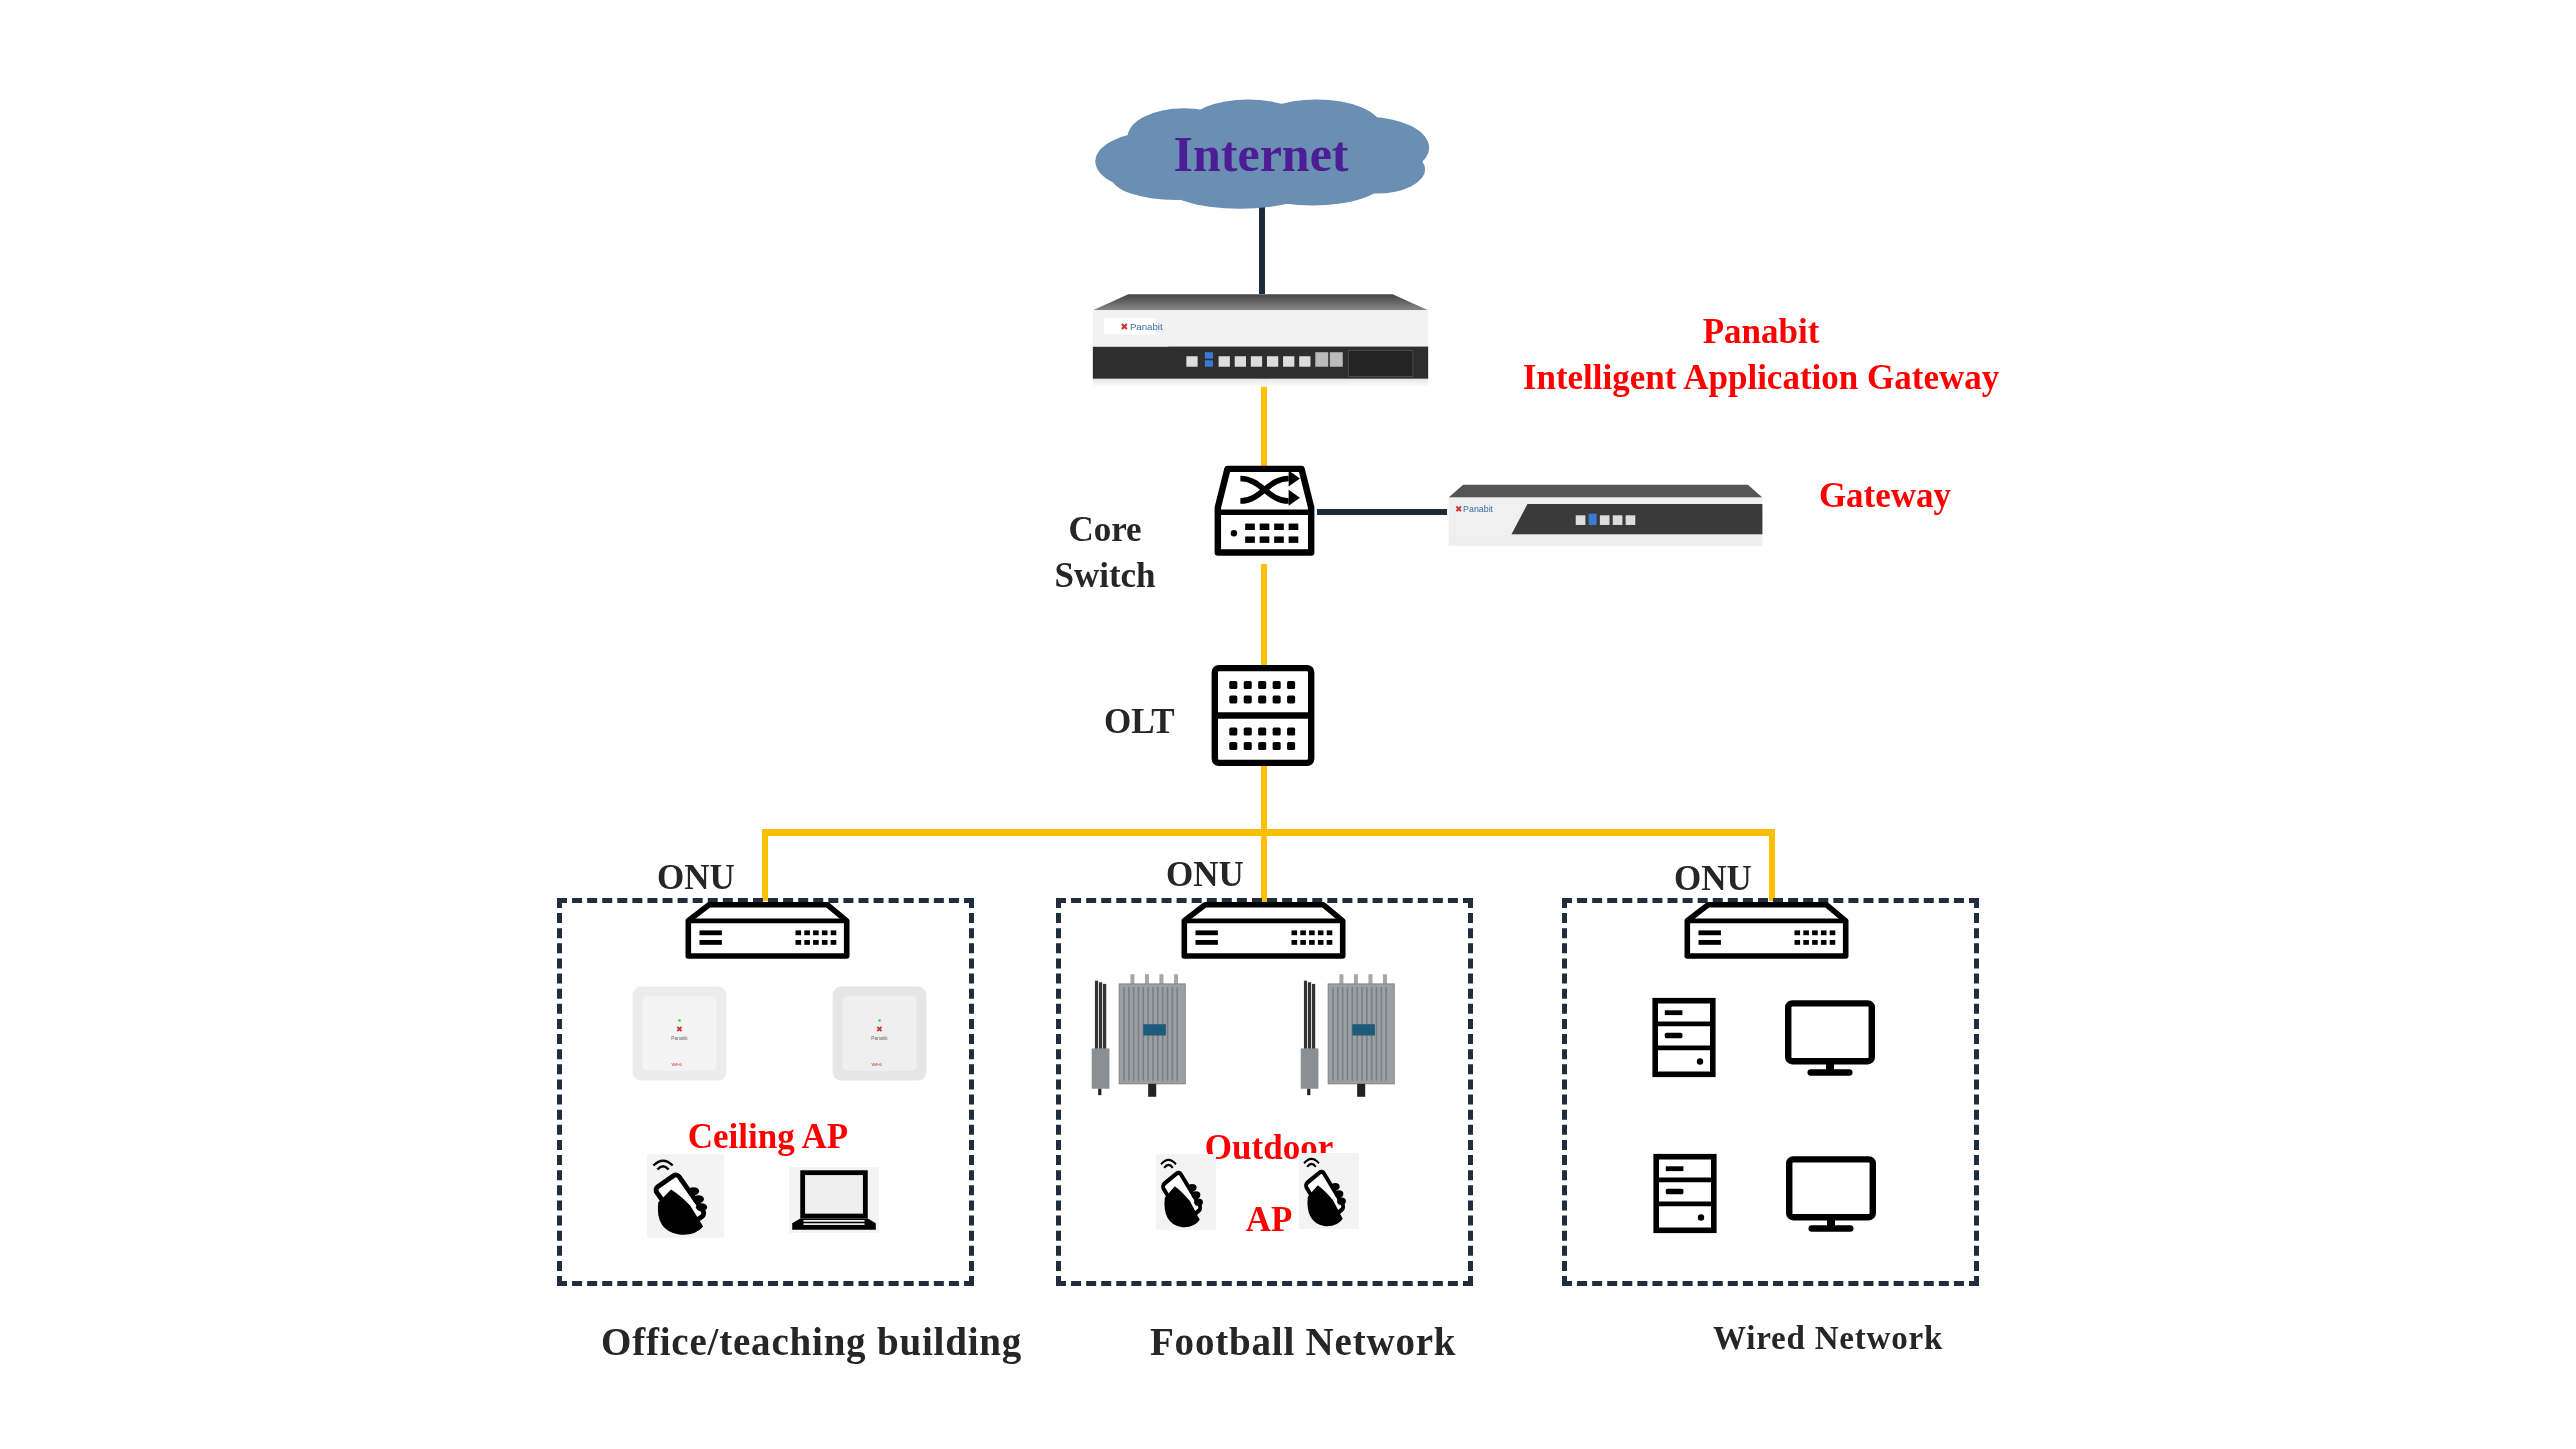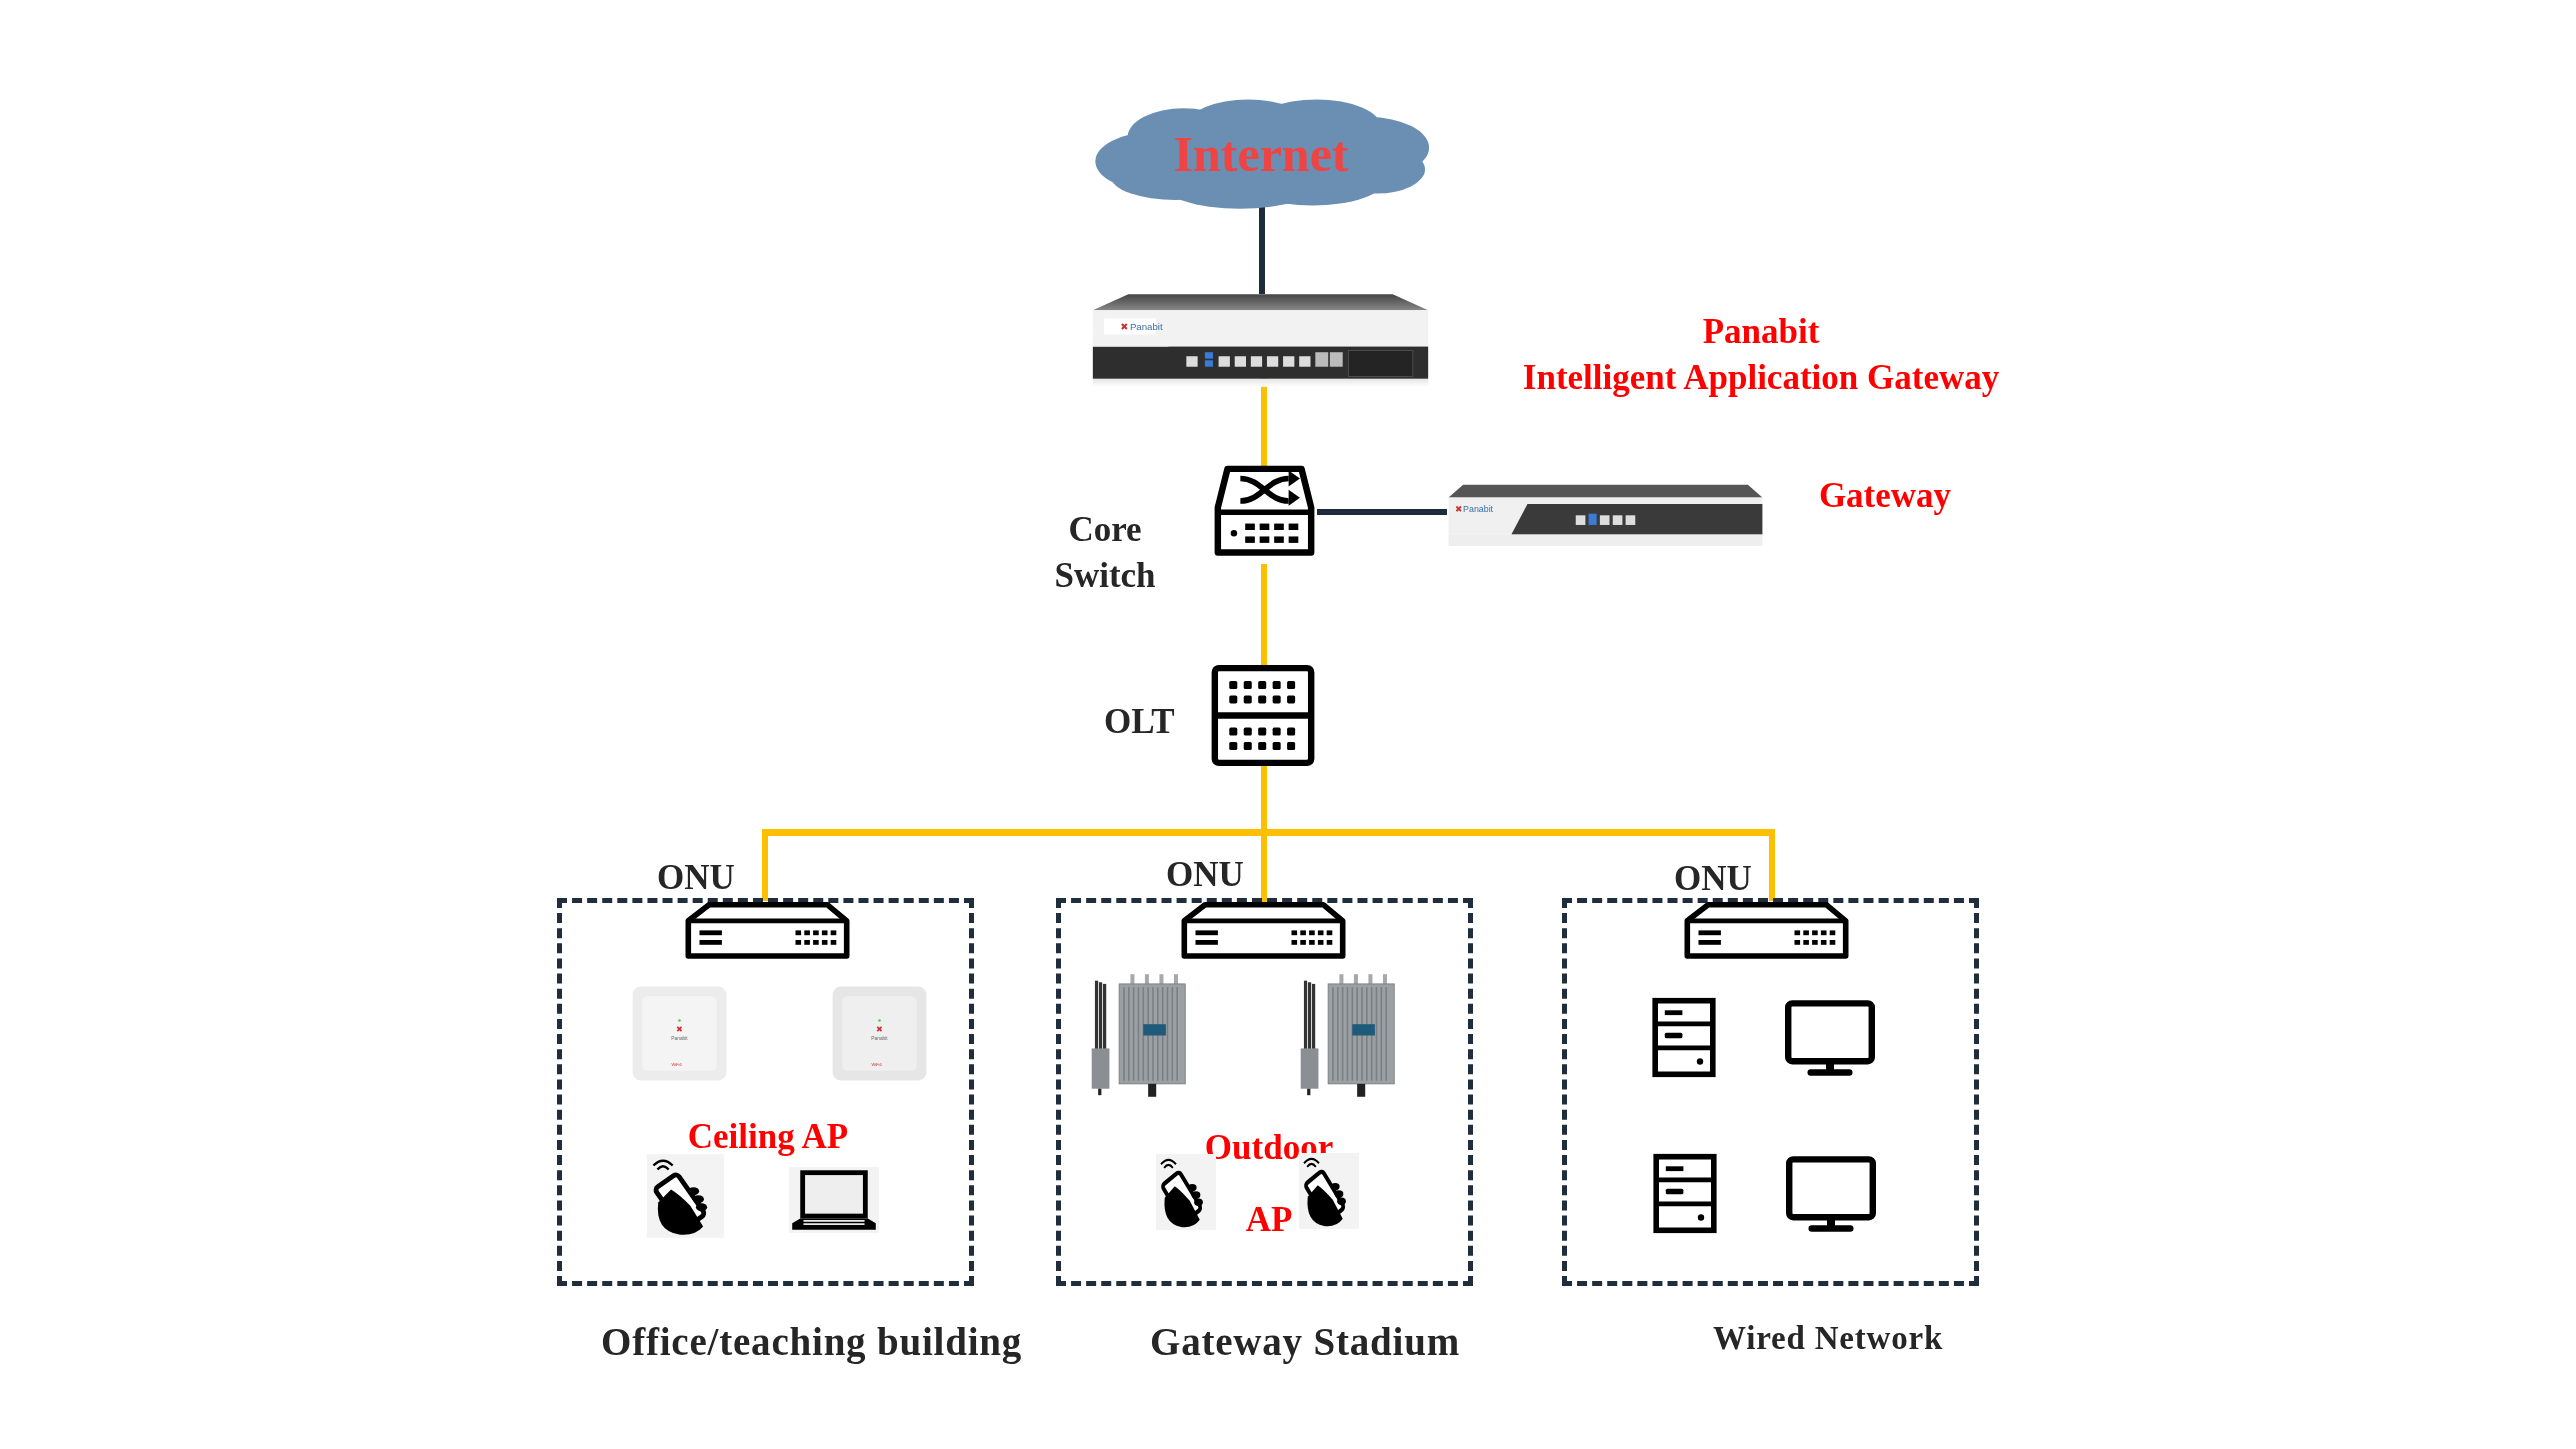--- a/index.html
+++ b/index.html
@@ -33,21 +33,21 @@
       <ellipse cx="200" cy="40" rx="75" ry="32"></ellipse>
       <ellipse cx="285" cy="42" rx="80" ry="34"></ellipse>
       <ellipse cx="350" cy="68" rx="75" ry="38"></ellipse>
       <ellipse cx="360" cy="95" rx="60" ry="30"></ellipse>
       <ellipse cx="280" cy="108" rx="90" ry="32"></ellipse>
       <ellipse cx="190" cy="110" rx="100" ry="34"></ellipse>
       <ellipse cx="110" cy="105" rx="80" ry="28"></ellipse>
       <ellipse cx="216" cy="78" rx="170" ry="48"></ellipse>
     </g>
   </svg>
-  <div class="lbl center" style="left:174px;top:36px;font-size:50px;color:#ef4444;">Internet</div>
+  <div class="lbl center" style="left:174px;top:36px;font-size:50px;color:#4c1d95;">Internet</div>
 </div>
 
 <div class="device" style="left:1088px;top:286px;width:345px;height:101px;">
   <svg width="345" height="101" viewBox="0 0 428 125">
     <defs>
       <linearGradient id="gtop" x1="0" y1="0" x2="0" y2="1">
           <stop offset="0" stop-color="#444"></stop>
           <stop offset="1" stop-color="#888"></stop>
         </linearGradient>
       <linearGradient id="grefl" x1="0" y1="0" x2="0" y2="1">
@@ -347,21 +347,21 @@
       </g>
     <rect x="24" y="28" width="34" height="62" rx="5" transform="rotate(-35 41 59)" fill="#fff" stroke="#000" stroke-width="6"></rect>
     <path d="M14 60 Q10 95 40 100 Q60 102 70 90 L54 64 Q40 50 30 44 Z" fill="#000"></path>
     <g fill="#000">
         <ellipse cx="58" cy="46" rx="7" ry="5"></ellipse>
         <ellipse cx="64" cy="56" rx="7" ry="5"></ellipse>
         <ellipse cx="68" cy="66" rx="7" ry="5"></ellipse>
       </g>
   </svg>
 </div>
-<div class="lbl" style="left:1150px;top:1322px;font-size:39px;letter-spacing:0.8px;">Gateway Stadium</div>
+<div class="lbl" style="left:1150px;top:1322px;font-size:39px;letter-spacing:0.8px;">Football Network</div>
 
 <div class="lbl" style="left:1674px;top:861px;font-size:35px;">ONU</div>
 <div class="box" style="left:1562px;top:898px;width:417px;height:388px;"></div>
 <div class="device" style="left:1682px;top:900px;width:169px;height:64px;">
   <svg width="169" height="64" viewBox="0 0 210 80">
     <path d="M32 6 H180 L204 26 V70 H6 V26 Z" fill="#fff" stroke="#000" stroke-width="7" stroke-linejoin="round"></path>
     <line x1="6" y1="26" x2="204" y2="26" stroke="#000" stroke-width="6"></line>
     <rect x="20" y="38" width="28" height="6" fill="#000"></rect>
       <rect x="20" y="50" width="28" height="6" fill="#000"></rect>
     <g fill="#000">

